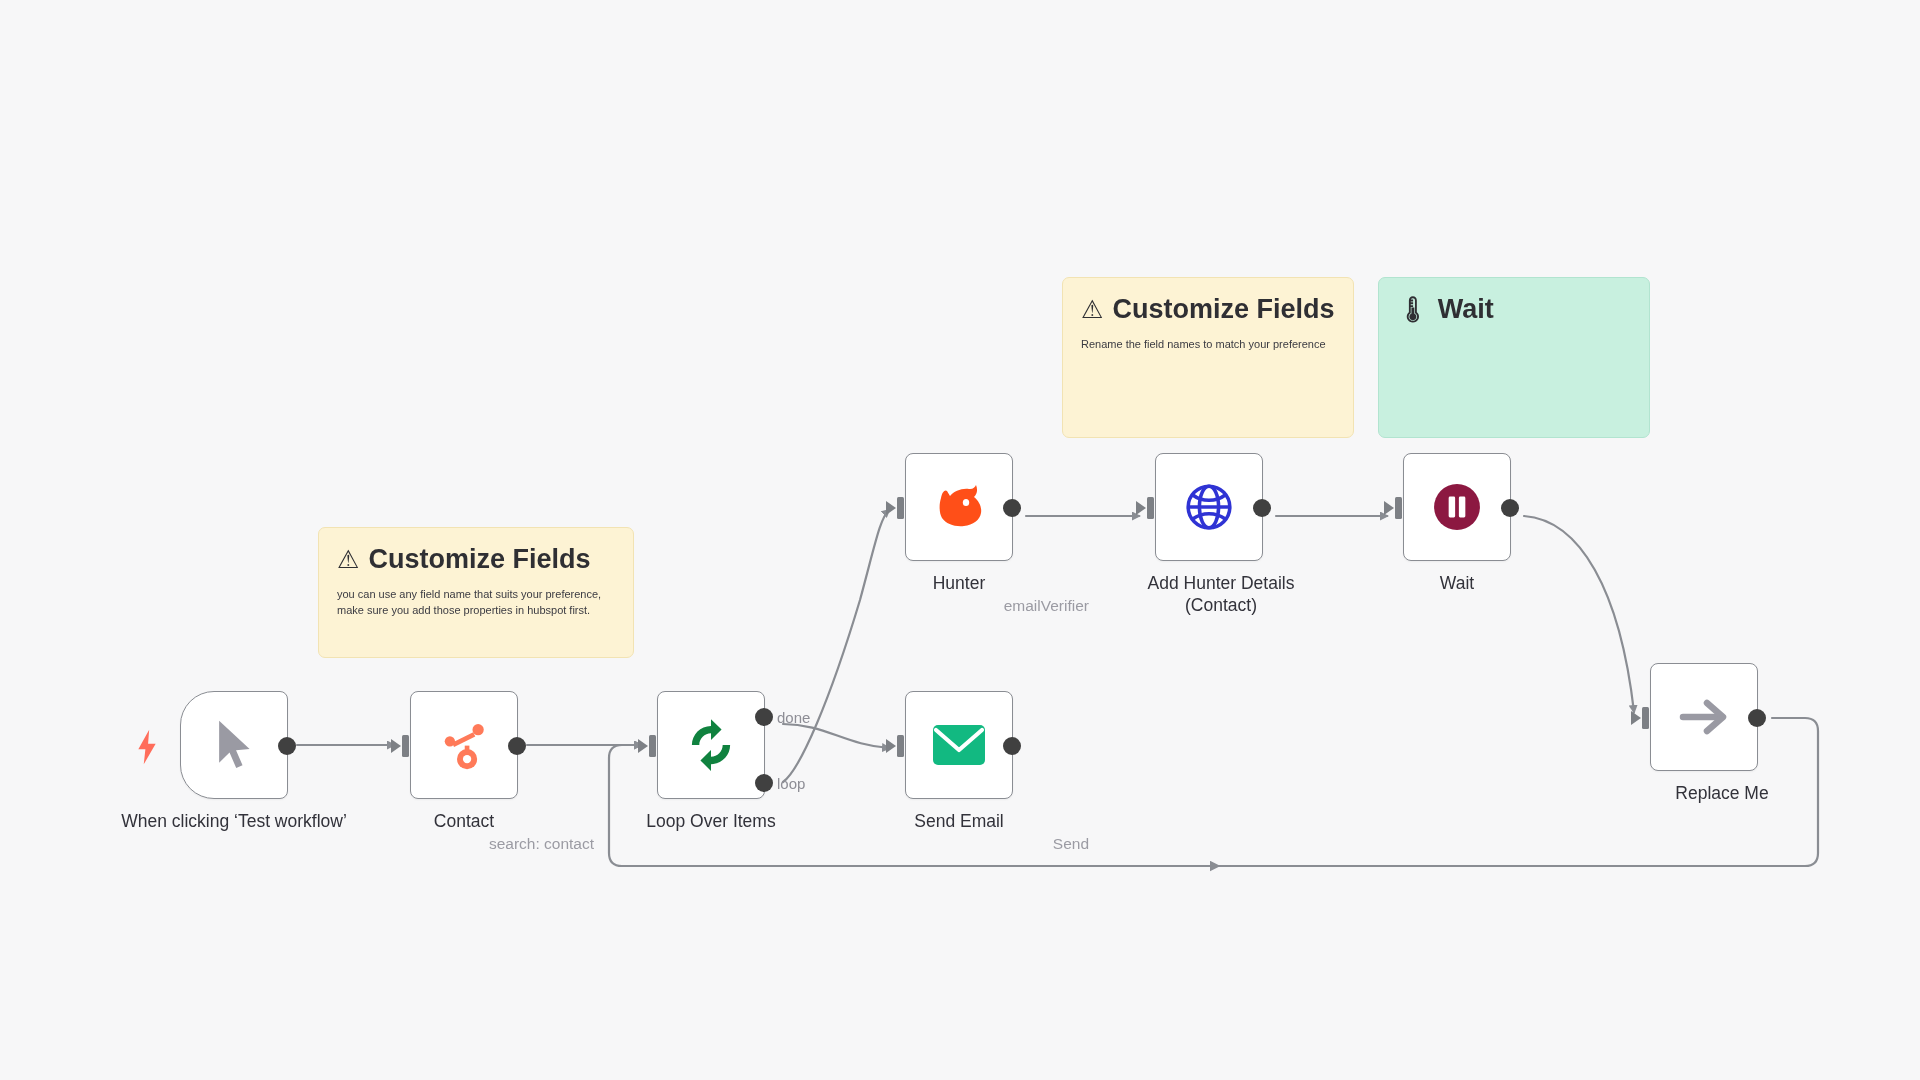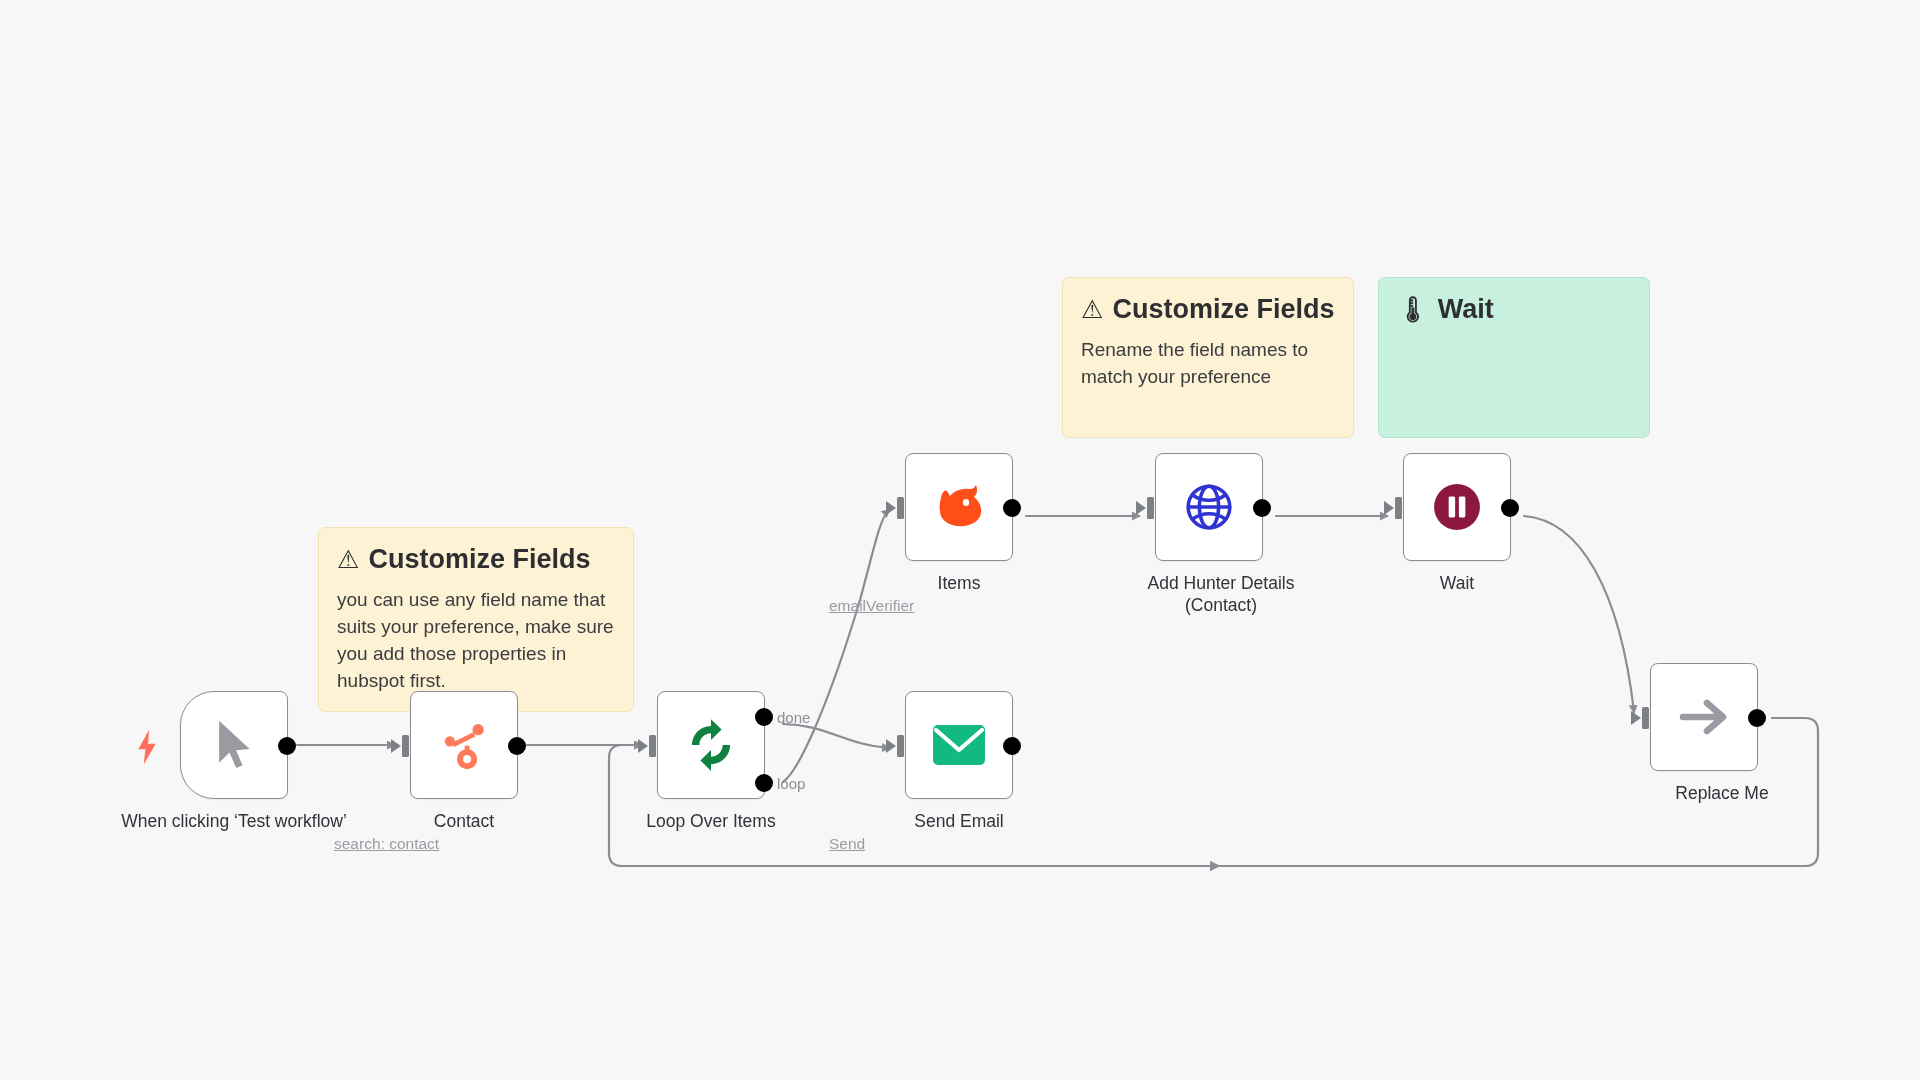--- a/index.html
+++ b/index.html
@@ -51,21 +51,21 @@
     line-height: 1.15;
     margin: 0 0 12px 0;
     white-space: nowrap;
   }
   .sticky-title .emoji {
     font-size: 25px;
     line-height: 1;
     color: #2f2f33;
   }
   .sticky-body {
-    font-size: 19px;
+    font-size: 11px;
     line-height: 1.42;
     color: #3b3b42;
     margin: 0;
   }
 
   
   .node {
     position: absolute;
   }
   .node-box {
@@ -95,25 +95,24 @@
     font-size: 17.5px;
     color: #32323a;
     line-height: 1.23;
     white-space: pre-line;
   }
   .node-sub {
     position: absolute;
     left: 50%;
     transform: translateX(-50%);
     width: 260px;
-    text-align: left;
+    text-align: right;
     font-size: 15.5px;
     color: #9b9ba3;
     line-height: 1.2;
-    text-decoration: underline;
   }
   .node-sub.one-line { top: 144px; }
 
   
   .port-in {
     position: absolute;
     width: 7px;
     height: 22px;
     background: #7d8085;
     border-radius: 1.5px;
@@ -127,21 +126,21 @@
     top: 4px;
     width: 0; height: 0;
     border-top: 7px solid transparent;
     border-bottom: 7px solid transparent;
     border-left: 10px solid #7d8085;
   }
   .port-out {
     position: absolute;
     width: 18px;
     height: 18px;
-    background: #000000;
+    background: #404040;
     border-radius: 50%;
     top: 45px;
     right: -9px;
   }
   .port-out.top { top: 16px; }
   .port-out.bottom { top: 82px; }
   .port-out-label {
     position: absolute;
     left: 22px;
     top: 50%;
@@ -304,21 +303,21 @@
       <span class="port-in"></span>
       <span>
         <svg class="icon-svg" width="52" height="46" viewBox="0 0 52 46" aria-hidden="true">
           <path d="M8 14 C9 8 12 5 14 7 L17 12 C21 7 29 4 36 5 C40 5.5 42 3 43 1 C45 6 44 10 41 13
                    C46 17 49 23 48 29 C47 36 40 41 31 42 C22 43 13 40 9 34 C6 29 6 20 8 14 Z" fill="#ff4f18"></path>
           <ellipse cx="33" cy="18.5" rx="3.2" ry="3.6" fill="#ffffff"></ellipse>
         </svg>
       </span>
       <span class="port-out"></span>
     </div>
-    <div class="node-label">Items</div>
+    <div class="node-label">Hunter</div>
     <div class="node-sub one-line">emailVerifier</div>
   </div>
 
   <div class="node" style="left:1155px; top:453px; width:108px; height:108px;padding-left:24px;">
     <div class="node-box">
       <span class="port-in"></span>
       <span>
         <svg class="icon-svg" width="50" height="50" viewBox="0 0 48 48" aria-hidden="true">
           <g fill="none" stroke="#2f33d4" stroke-width="3.4">
             <circle cx="24" cy="24" r="20"></circle>

